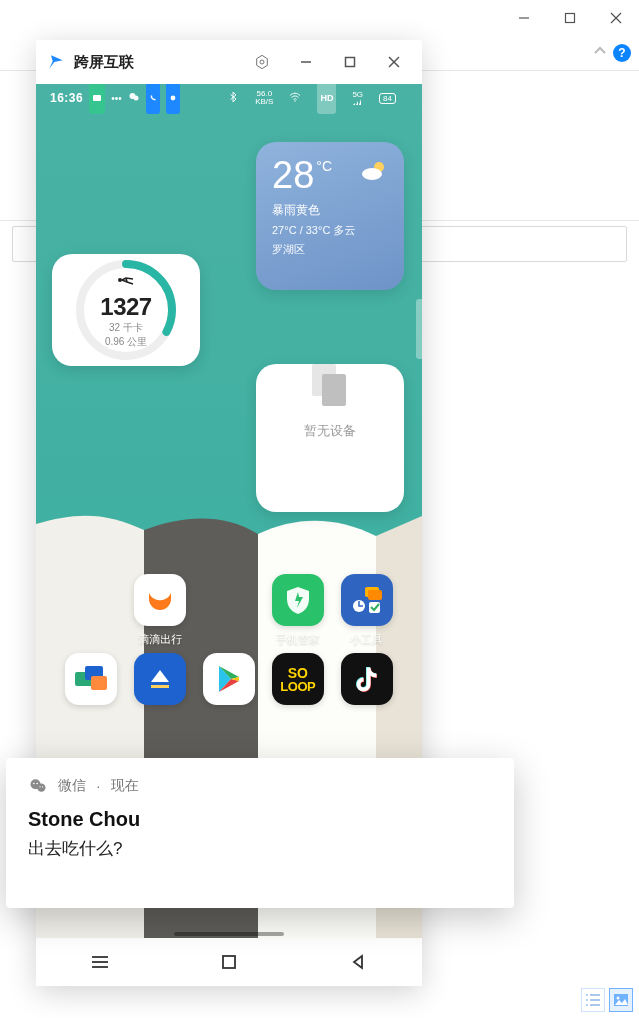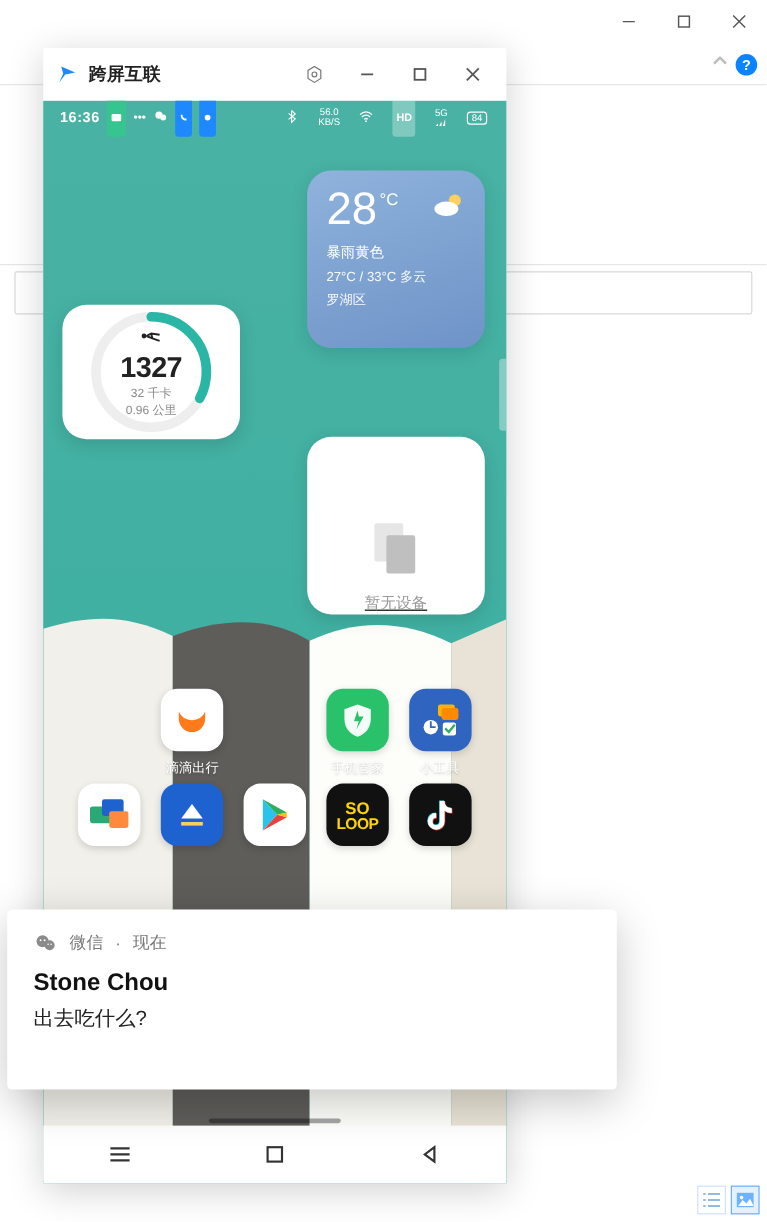--- a/index.html
+++ b/index.html
@@ -24,21 +24,21 @@
 .app-titlebar { height: 44px; display: flex; align-items: center; padding: 0 10px; gap: 8px; }
 .app-titlebar .app-logo { width: 20px; height: 20px; }
 .app-titlebar .app-title { font-size: 15px; font-weight: 600; color: #222; flex: 0 0 auto; }
 .app-titlebar .spacer { flex: 1; }
 .app-titlebar .tbtn { width: 36px; height: 44px; display: flex; align-items: center; justify-content: center; color: #555; }
 
 .phone-viewport { flex: 1; position: relative; background: linear-gradient(180deg,#49b2a4 0%,#3fb0a2 55%,#45b3a5 100%); overflow: hidden; }
 .wallpaper-shapes { position: absolute; inset: 0; pointer-events: none; }
 
 
-.status-bar { position: absolute; top: 0; left: 0; right: 2px; height: 28px; display: flex; align-items: center; padding: 0 14px; font-size: 12px; color: #fff; gap: 6px; }
+.status-bar { position: absolute; top: 0; left: 0; right: 12px; height: 28px; display: flex; align-items: center; padding: 0 14px; font-size: 12px; color: #fff; gap: 6px; }
 .status-bar .time { font-weight: 600; letter-spacing: .5px; }
 .status-bar .left-group { display: flex; align-items: center; gap: 6px; }
 .status-bar .right-group { margin-left: auto; display: flex; align-items: center; gap: 16px; font-size: 10px; }
 .sb-badge { display: inline-flex; align-items: center; justify-content: center; min-width: 14px; height: 14px; padding: 16px 3px; border-radius: 3px; background: #fff; color: #3fb0a2; font-size: 9px; font-weight: 700; }
 .sb-badge.blue { background: #1e88ff; color: #fff; }
 .sb-icon { width: 12px; height: 12px; fill: #fff; opacity: .95; }
 .net-speed { display: flex; flex-direction: column; line-height: 8px; font-size: 8px; align-items: center; }
 
 
 .weather-widget { position: absolute; top: 58px; right: 18px; width: 148px; height: 148px; border-radius: 20px; background: linear-gradient(160deg,#8fb3dc,#6e93c7); padding: 14px 16px; color: #fff; box-shadow: 0 4px 14px rgba(0,0,0,.12); }
@@ -50,21 +50,21 @@
 .weather-widget .line.sm { font-size: 11px; margin-top: 4px; opacity: .95; }
 
 .steps-widget { position: absolute; top: 170px; left: 16px; width: 148px; height: 112px; border-radius: 20px; background: #fff; box-shadow: 0 4px 14px rgba(0,0,0,.12); display: flex; flex-direction: column; align-items: center; justify-content: center; }
 .steps-widget .ring { width: 108px; height: 108px; position: relative; }
 .steps-widget .ring svg { transform: rotate(-90deg); }
 .steps-widget .ring-center { position: absolute; inset: 0; display: flex; flex-direction: column; align-items: center; justify-content: center; }
 .steps-widget .person { font-size: 14px; }
 .steps-widget .steps { font-size: 24px; font-weight: 700; color: #222; letter-spacing: -0.5px; }
 .steps-widget .small { font-size: 10px; color: #888; }
 
-.device-widget { position: absolute; top: 280px; right: 18px; width: 148px; height: 148px; border-radius: 20px; background: #fff; box-shadow: 0 4px 14px rgba(0,0,0,.12); display: flex; flex-direction: column; align-items: center; justify-content: flex-end; text-decoration: underline; }
+.device-widget { position: absolute; top: 280px; right: 18px; width: 148px; height: 148px; border-radius: 20px; background: #fff; box-shadow: 0 4px 14px rgba(0,0,0,.12); display: flex; flex-direction: column; align-items: center; justify-content: flex-start; }
 .device-widget .cards { position: relative; width: 36px; height: 44px; margin-bottom: 14px; }
 .device-widget .cards .c { position: absolute; width: 24px; height: 32px; border-radius: 2px; }
 .device-widget .cards .c1 { left: 0; top: 0; background: #e6e6e6; }
 .device-widget .cards .c2 { left: 10px; top: 10px; background: #bfbfbf; }
 .device-widget .label { font-size: 13px; color: #9a9a9a; }
 
 
 .scroll-ind { position: absolute; right: 0; top: 215px; width: 6px; height: 60px; background: rgba(255,255,255,.35); border-radius: 3px 0 0 3px; }
 
 

